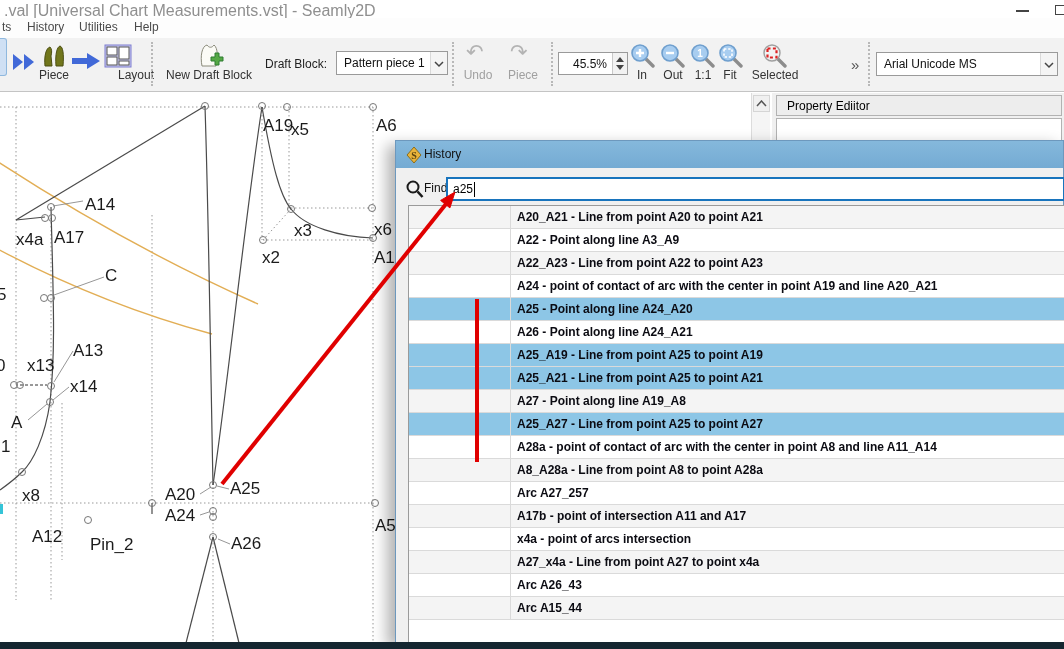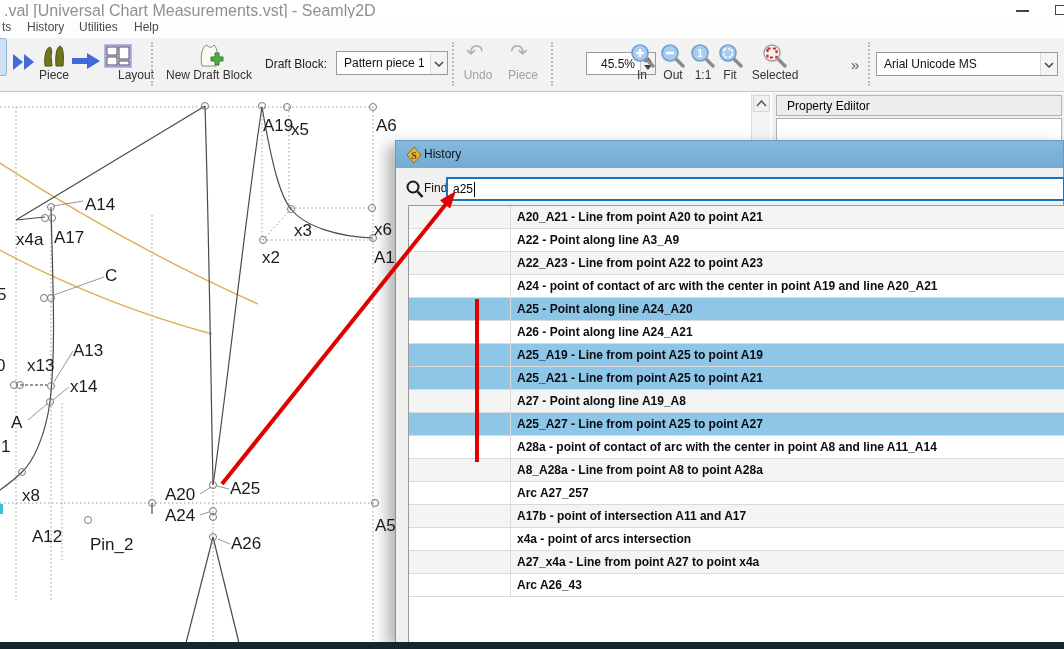--- a/index.html
+++ b/index.html
@@ -29,21 +29,21 @@
     border:1px solid #8fb8de; border-left:none; border-radius:0 3px 3px 0; }
   #draftblock-label { left:265px; top:19px; font-size:12px; color:#222; }
   .combo { position:absolute; background:#fff; border:1px solid #9a9a9a;
     font-size:12px; color:#111; }
   .combo .cval { position:absolute; left:7px; top:4px; white-space:nowrap;text-align:center; }
   .combo .cbtn { position:absolute; right:0; top:0; bottom:0; width:17px;
     border-left:1px solid #d9d9d9; background:#f4f4f4; }
   #db-combo { left:336px; top:13px; width:112px; height:24px; }
   #font-combo { left:876px; top:14px; width:182px; height:24px;padding-left:44px; }
   #spinbox { left:558px; top:14px; width:70px; height:23px; background:#fff;
-    border:1px solid #9a9a9a;margin-left:28px; }
+    border:1px solid #9a9a9a; }
   #spin-val { position:absolute; right:20px; top:4px; font-size:12px; color:#111; }
   #spin-btns { position:absolute; right:0; top:0; bottom:0; width:15px;
     border-left:1px solid #c9c9c9; background:#f2f2f2; }
   .tri-up { position:absolute; left:3px; top:4px; width:0; height:0;
     border-left:4px solid transparent; border-right:4px solid transparent;
     border-bottom:5px solid #444; }
   .tri-dn { position:absolute; left:3px; bottom:4px; width:0; height:0;
     border-left:4px solid transparent; border-right:4px solid transparent;
     border-top:5px solid #444; }
   .undo-glyph { position:absolute; font-size:21px; color:#b3b3b3; top:2px; }
@@ -429,20 +429,24 @@
         <div class="hc2">x4a - point of arcs intersection</div>
       </div>
       <div class="hrow alt">
         <div class="hc1"></div>
         <div class="hc2">A27_x4a - Line from point A27 to point x4a</div>
       </div>
       <div class="hrow">
         <div class="hc1"></div>
         <div class="hc2">Arc A26_43</div>
       </div>
+      <div class="hrow alt">
+        <div class="hc1"></div>
+        <div class="hc2">Arc A15_44</div>
+      </div>
     </div>
 </div>
 
 <svg class="abs" id="red-overlay">
   <g stroke="var(--annotation-red,#e00000)" fill="var(--annotation-red,#e00000)">
     <line x1="222" y1="484" x2="446" y2="204" stroke-width="4"></line>
     <polygon points="455,192 449.9,207.9 440.6,200.4" stroke-width="1"></polygon>
     <line x1="477" y1="299" x2="477" y2="462" stroke-width="4"></line>
   </g>
 </svg>

